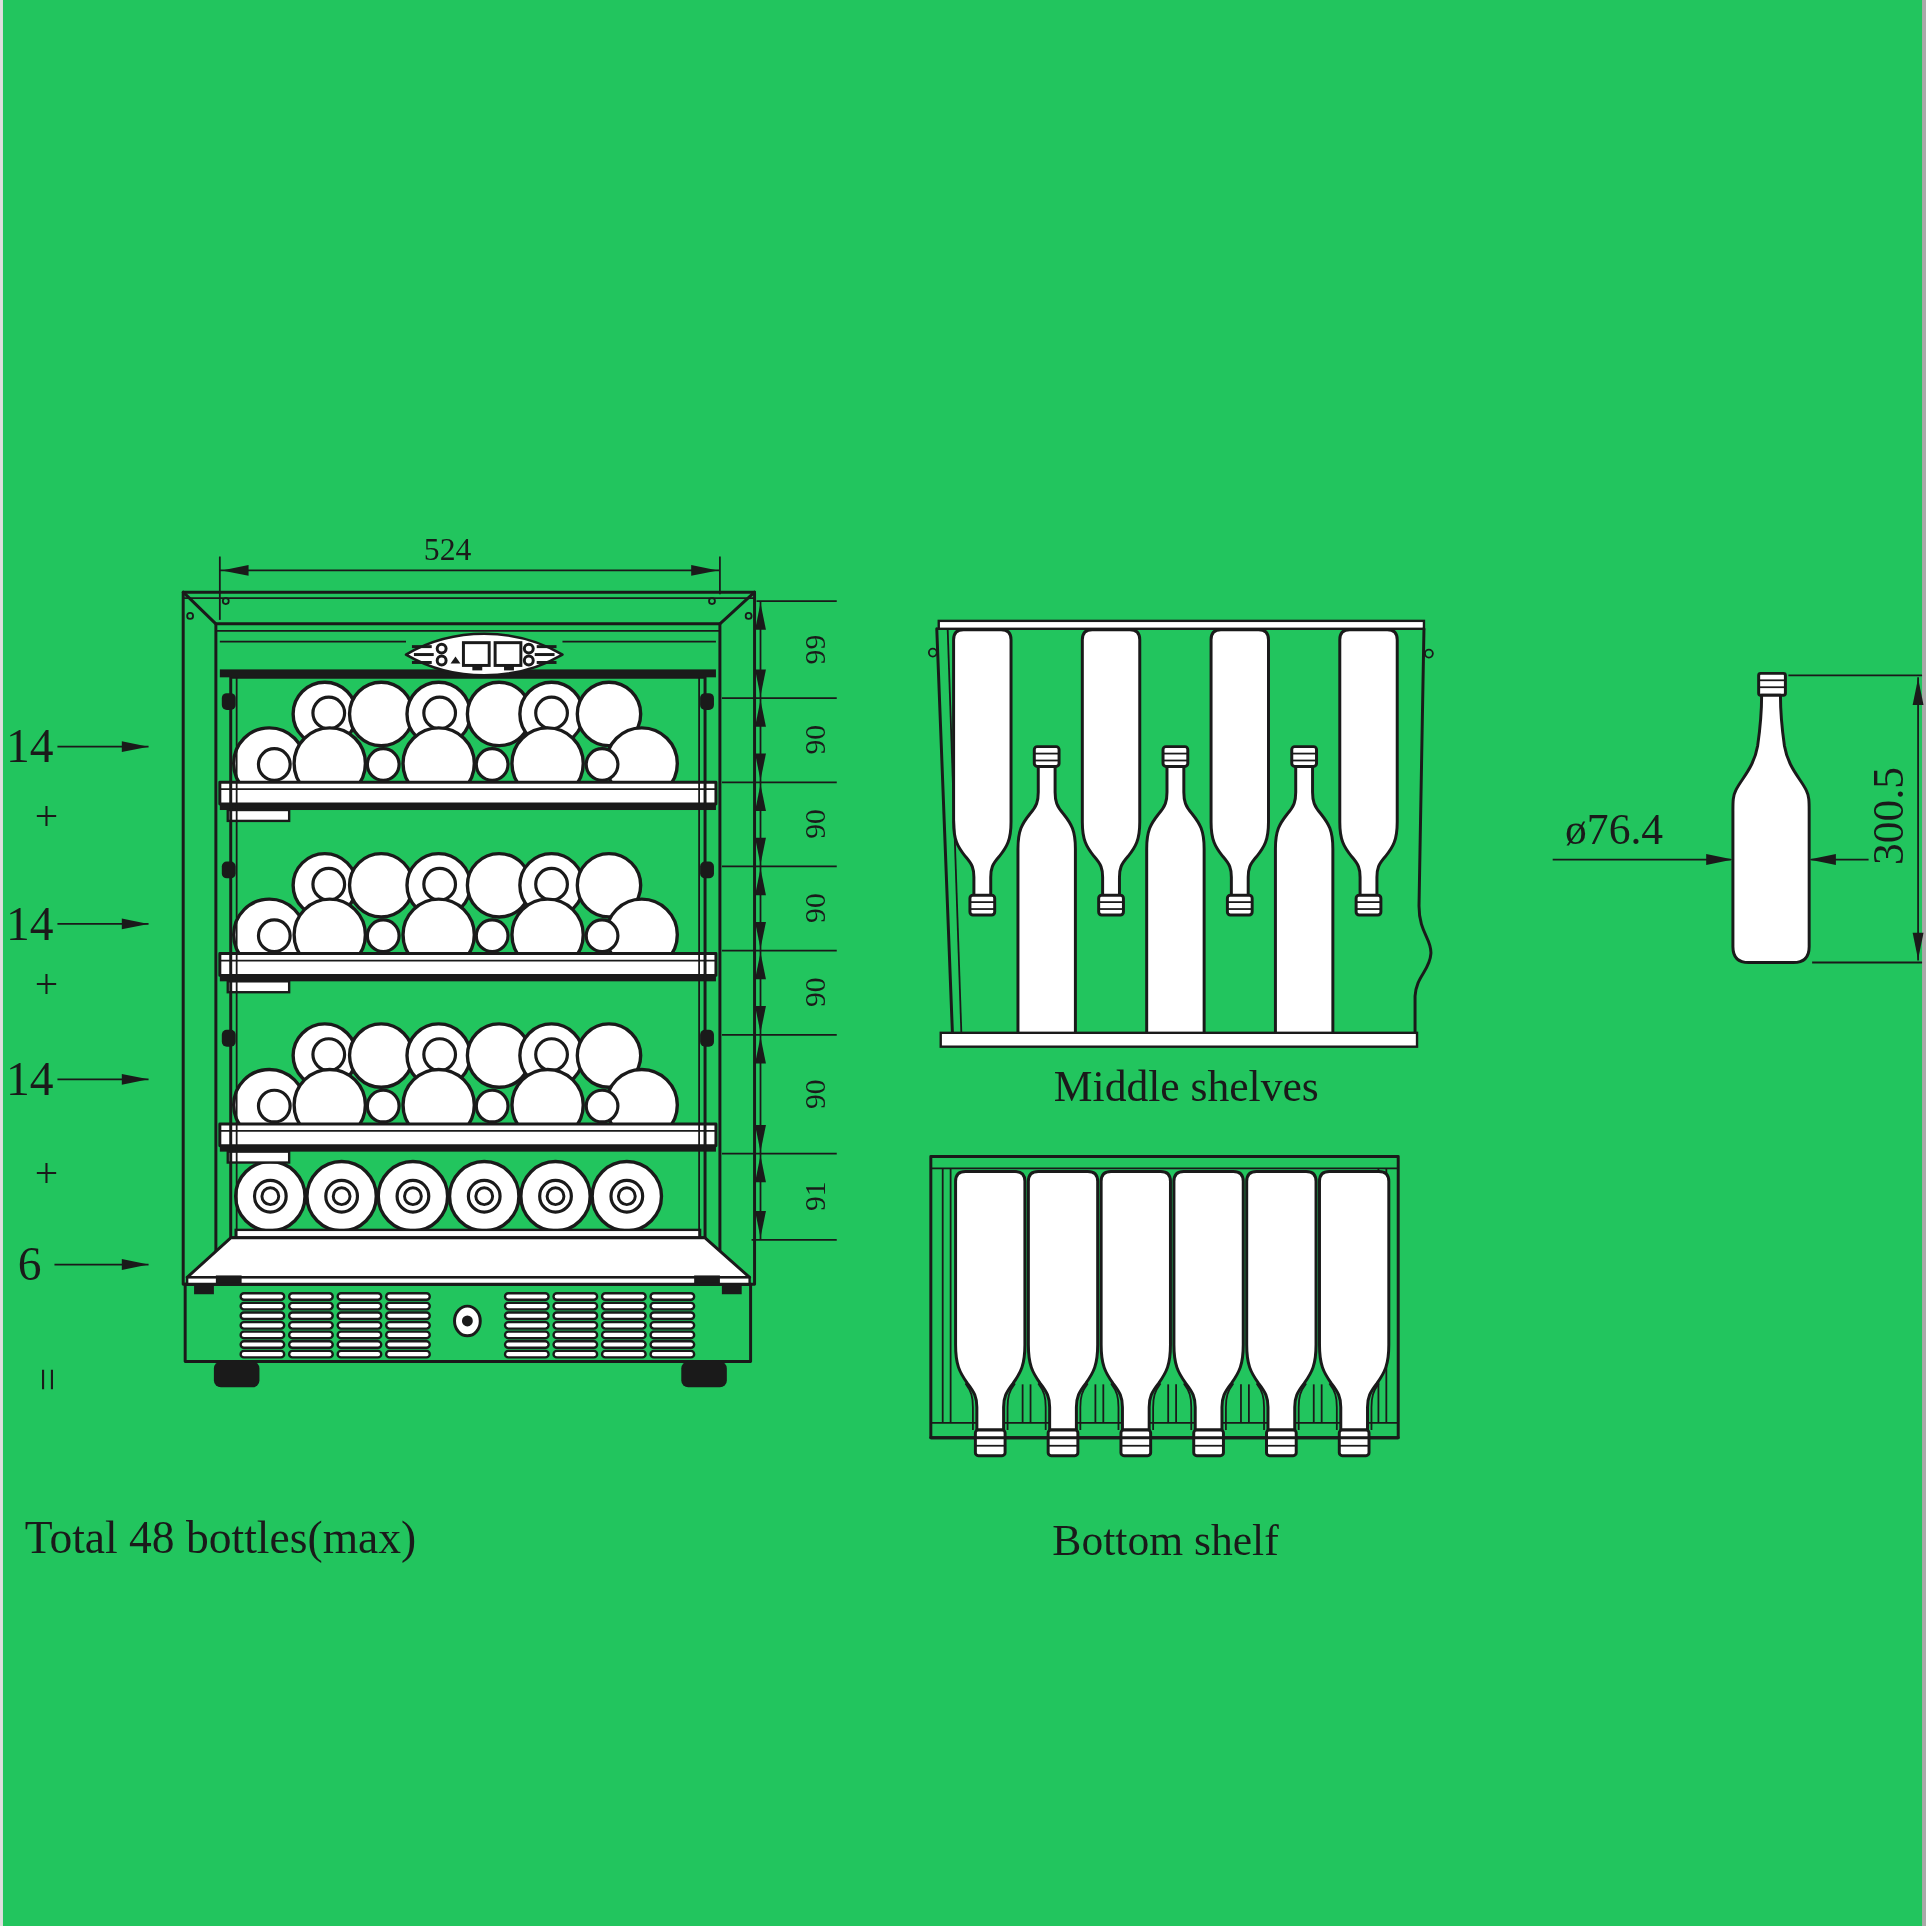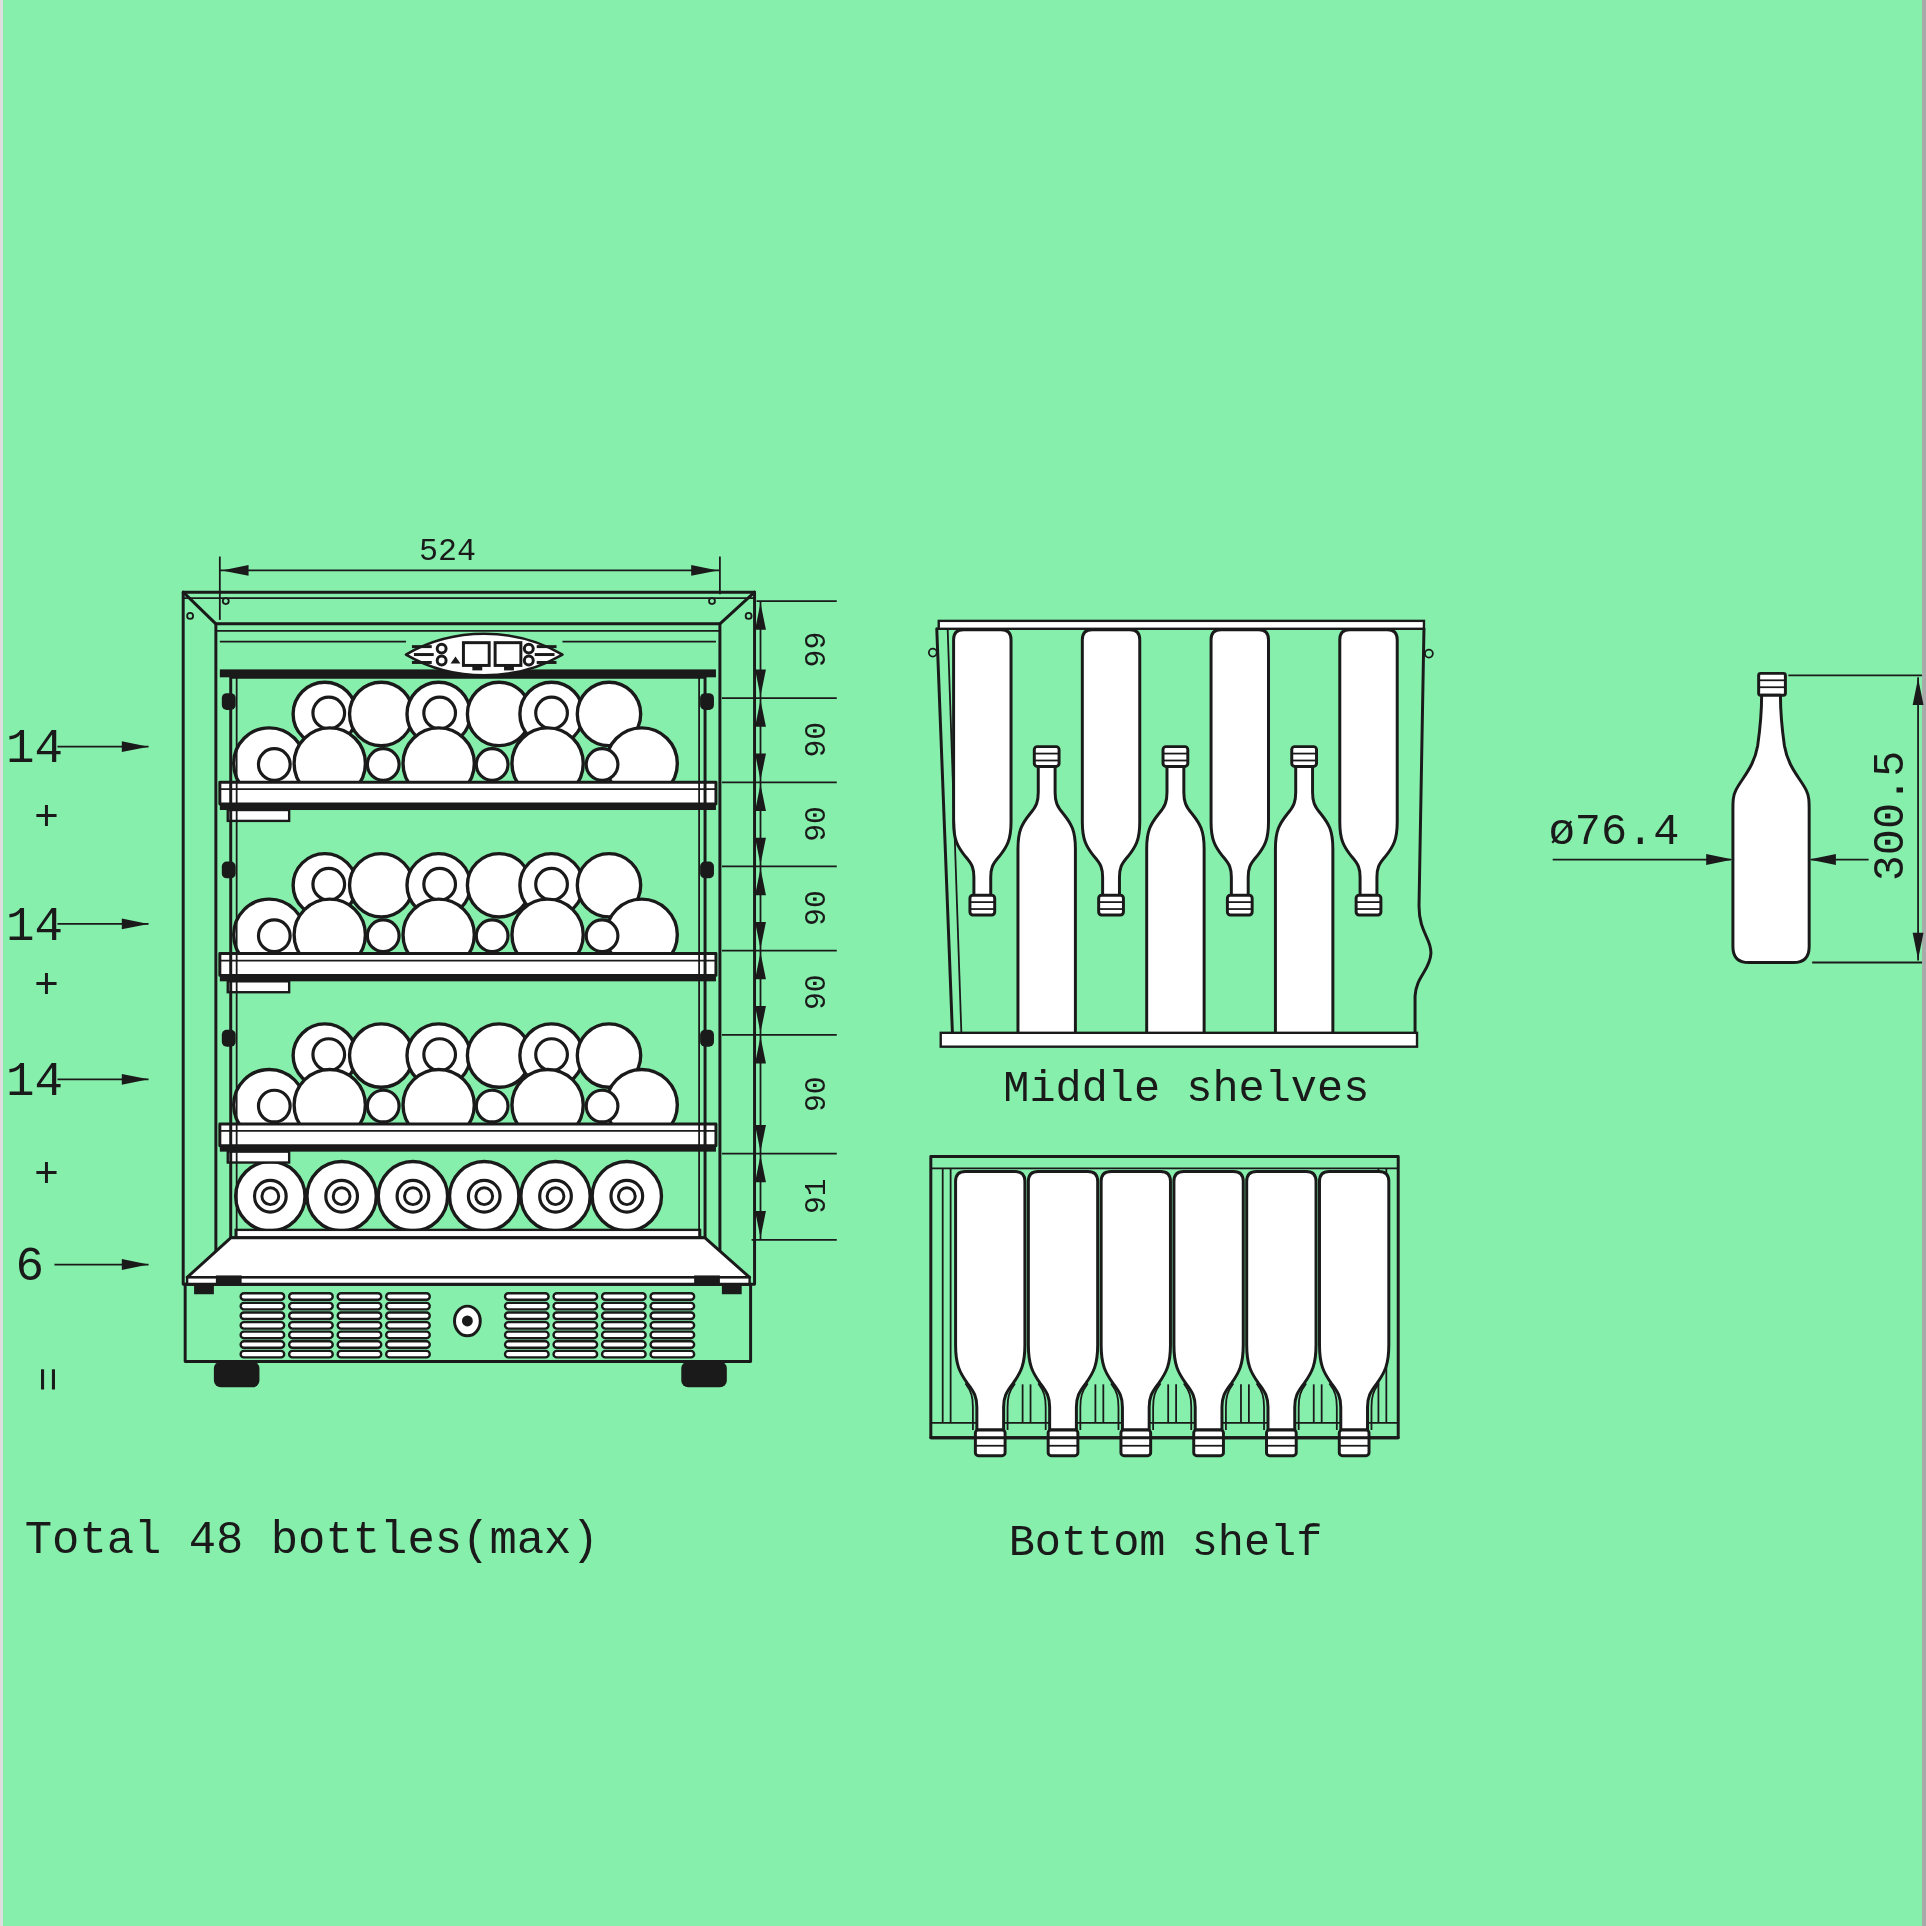--- a/index.html
+++ b/index.html
@@ -1,18 +1,18 @@
 <!DOCTYPE html>
 <html><head>
 <meta charset="utf-8">
 <title>Diagram</title>
 <style>
   html,body{margin:0;padding:0;background:#ffffff;}
-  .canvas{position:relative;width:1927px;height:1927px;background:#86efac;overflow:hidden;
-          font-family:Liberation Mono, monospace;}
+  .canvas{position:relative;width:1927px;height:1927px;background:#22c55e;overflow:hidden;
+          font-family:Liberation Serif, serif;}
   svg{position:absolute;left:0;top:0;}
   .ln{stroke:#1a1a1a;stroke-width:3;fill:none;stroke-linecap:round;stroke-linejoin:round;}
   .lnthin{stroke:#1a1a1a;stroke-width:1.8;fill:none;}
   .wh{stroke:#1a1a1a;stroke-width:3;fill:#ffffff;stroke-linejoin:round;}
   .wh2{stroke:#1a1a1a;stroke-width:2.4;fill:#ffffff;}
   .blk{fill:#1a1a1a;stroke:none;}
   .dim{stroke:#1a1a1a;stroke-width:1.8;fill:none;}
   text{fill:#1a1a1a;}
   .t-dim{font-size:32px;}
   .t-side{font-size:30px;}

